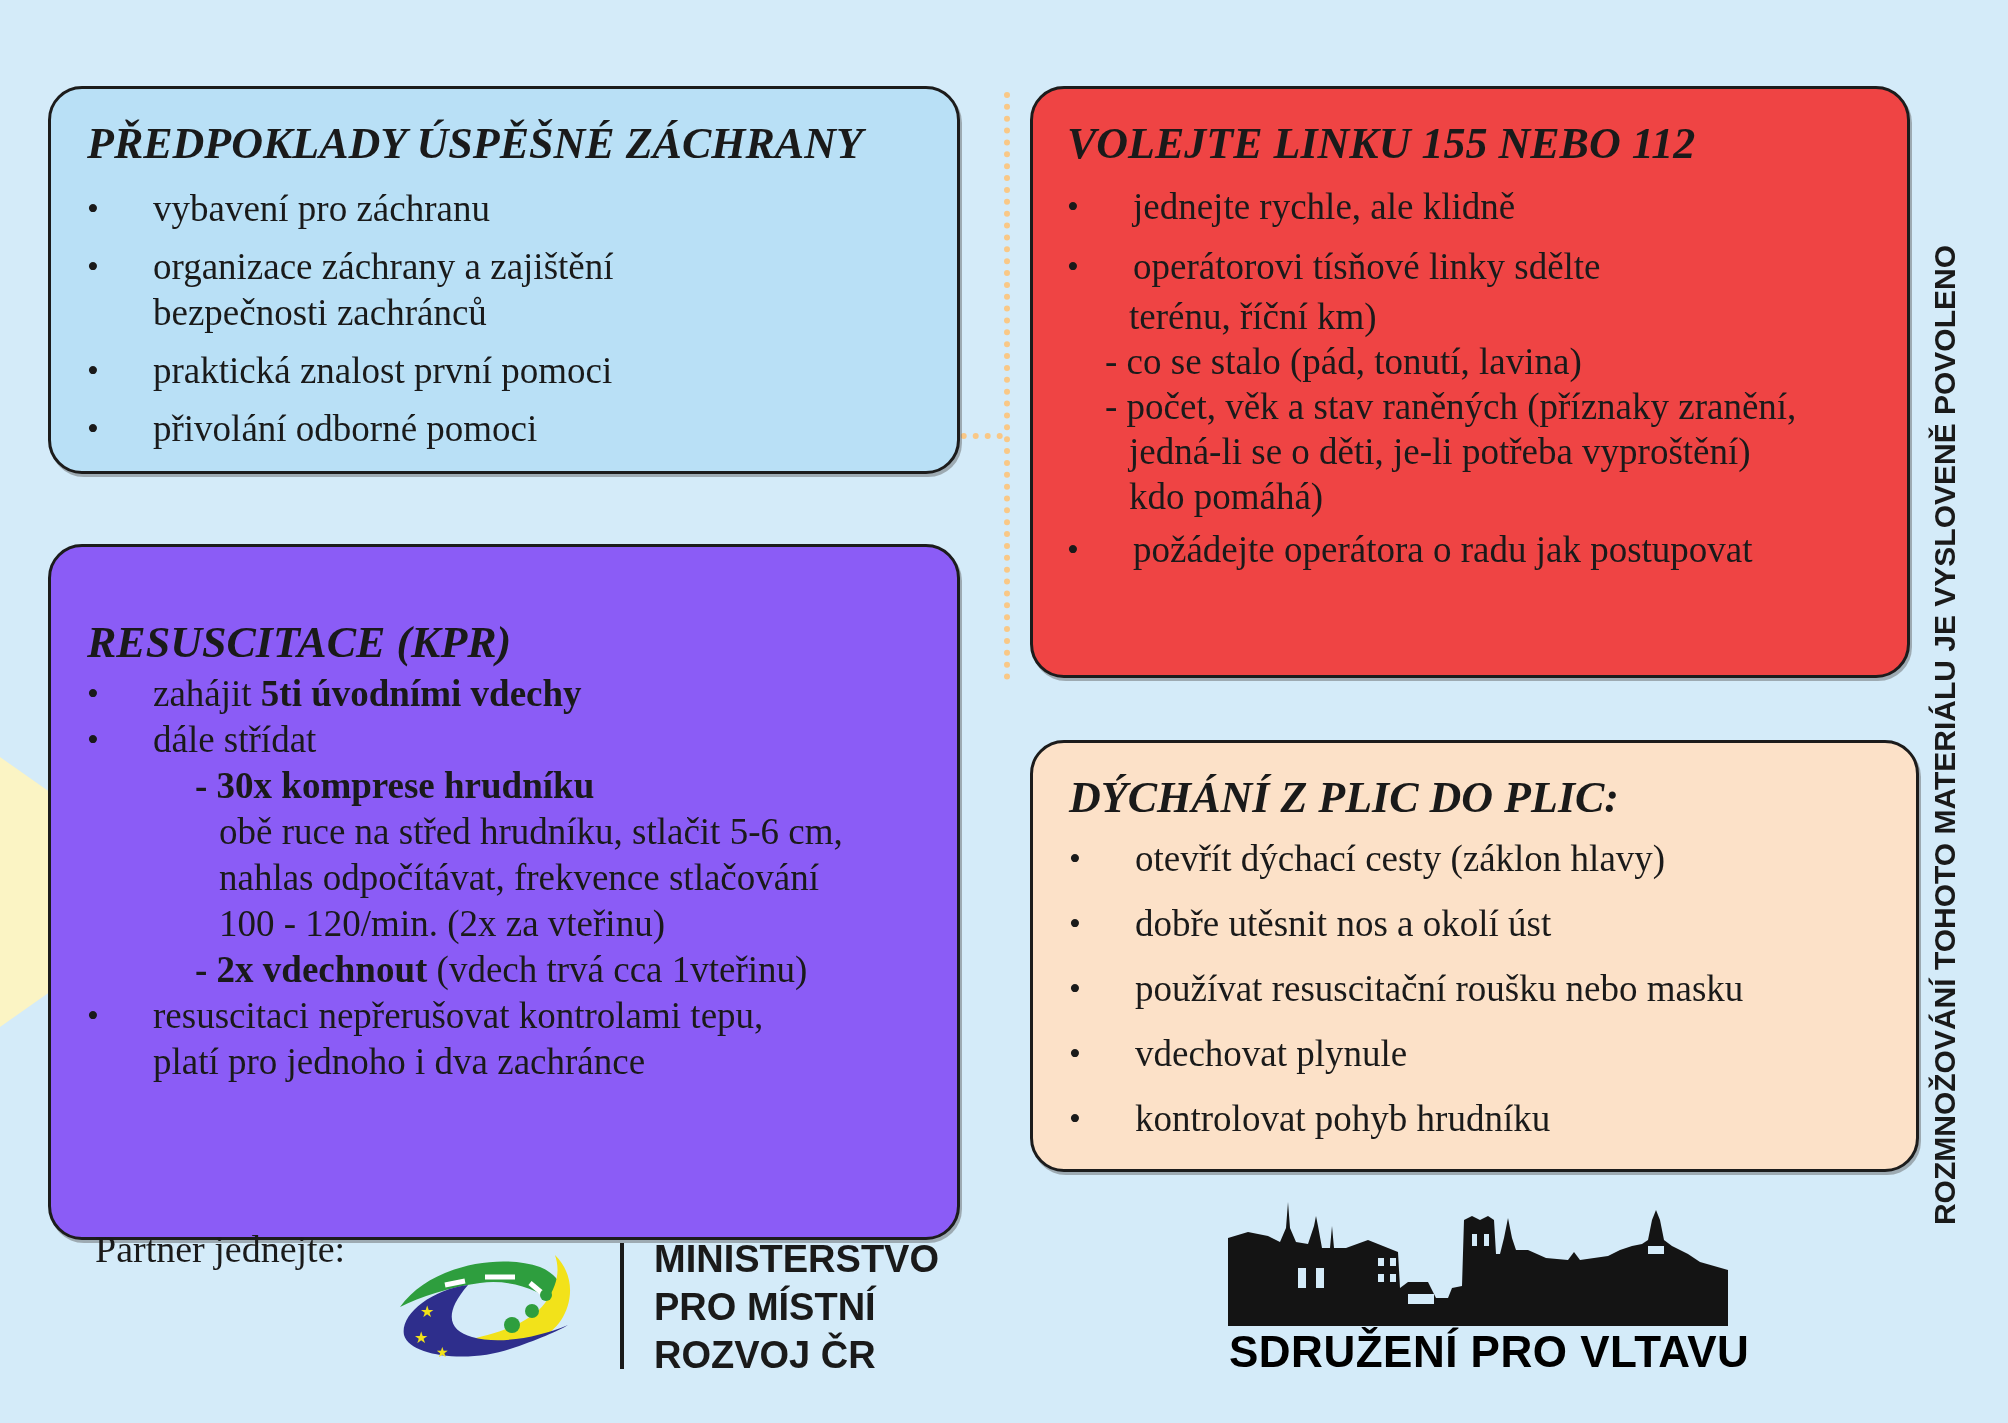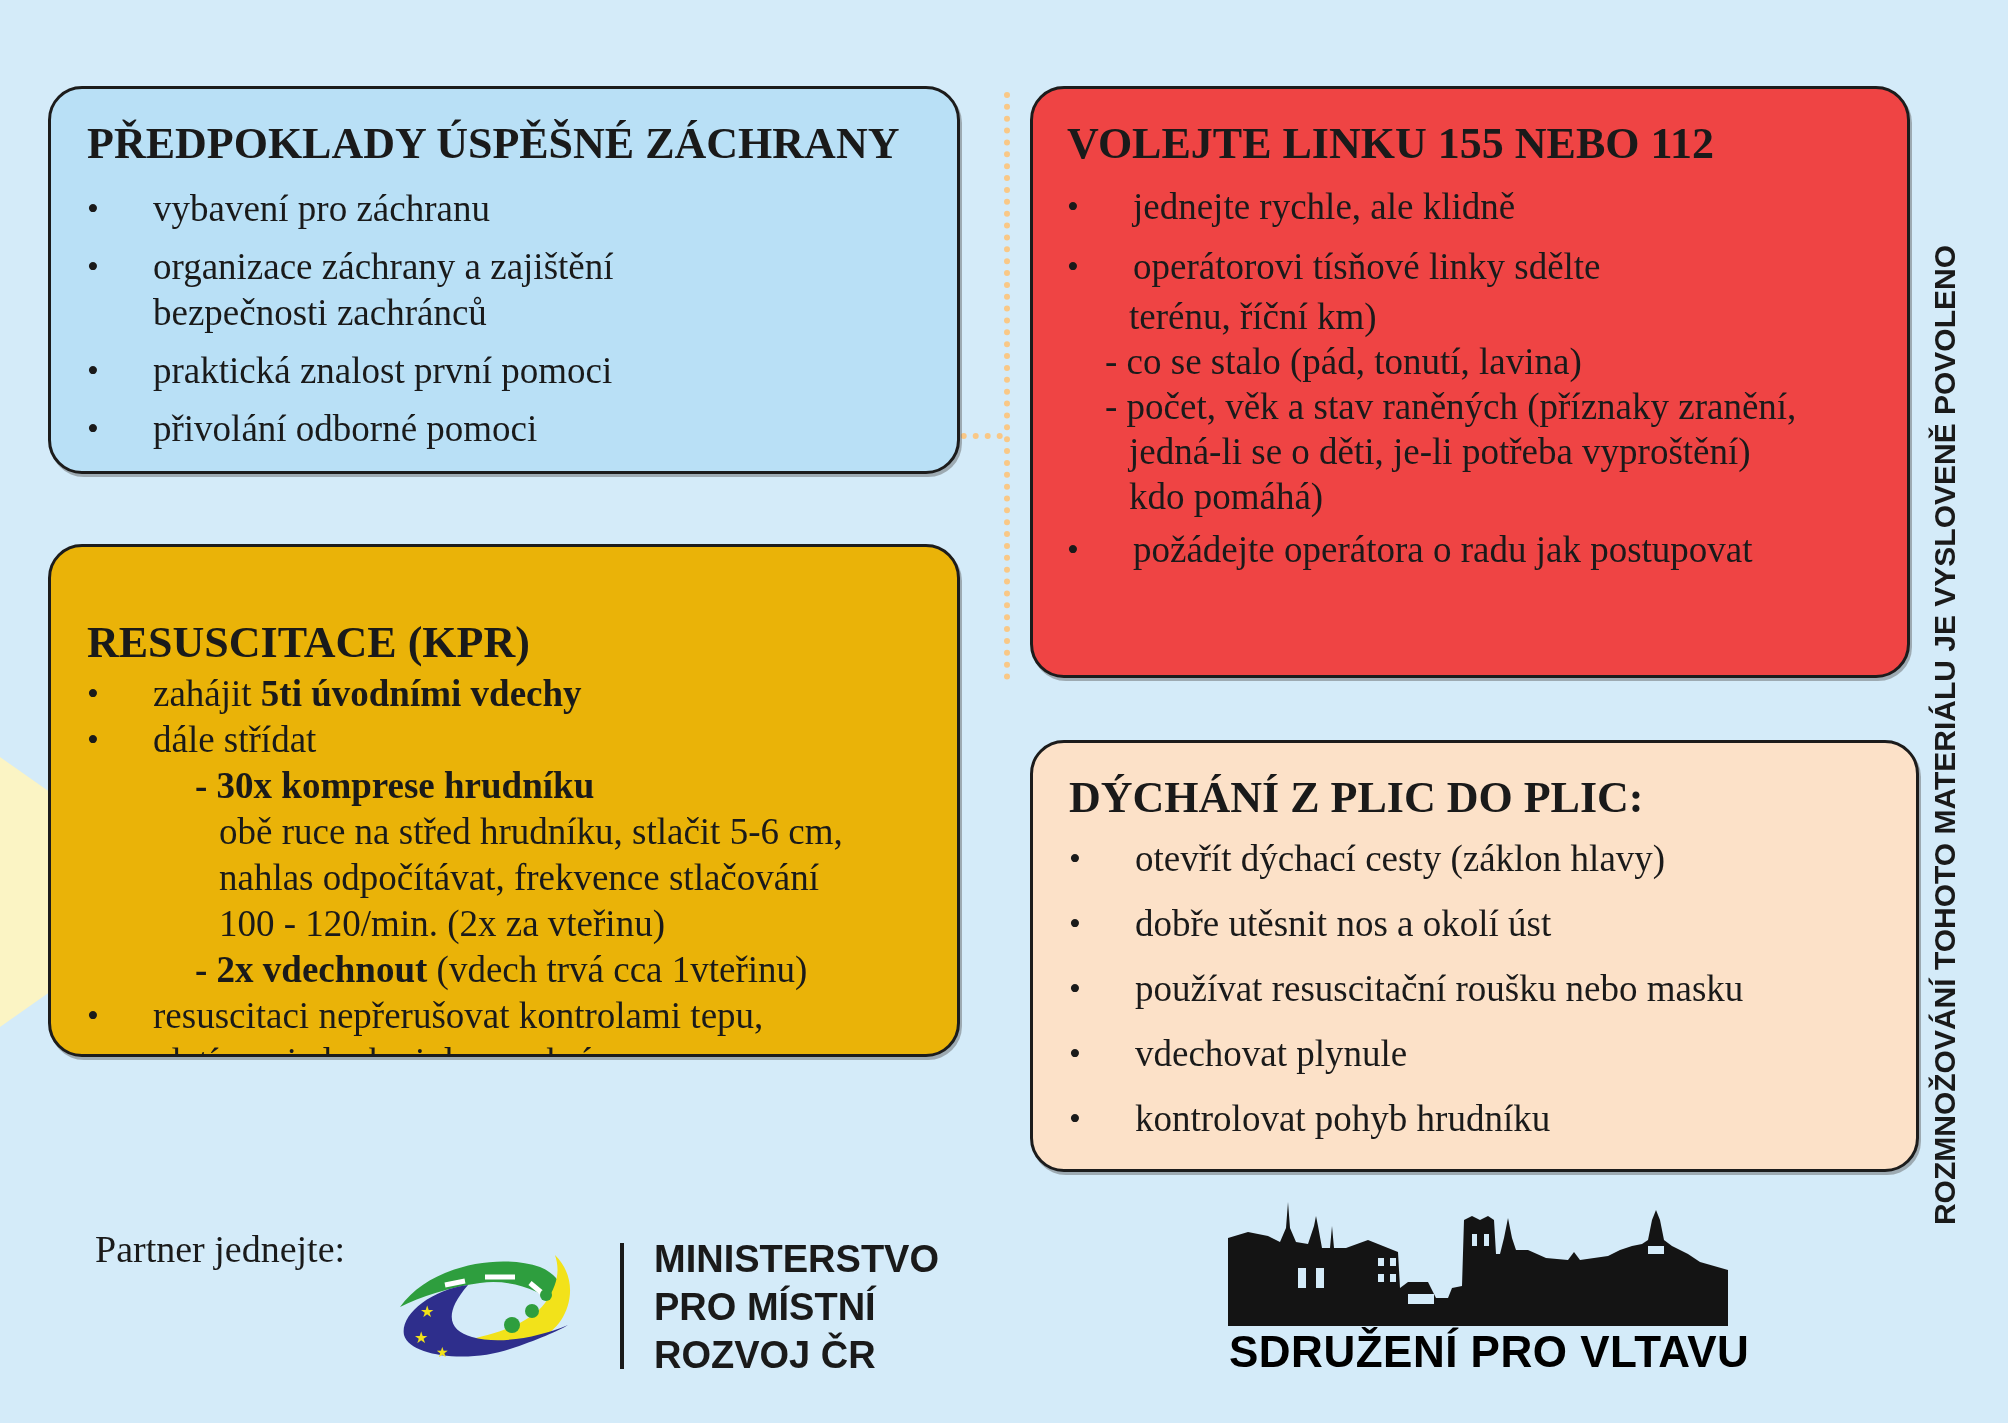--- a/index.html
+++ b/index.html
@@ -9,21 +9,21 @@
     font-family: "Liberation Serif", "DejaVu Serif", serif;
     color: #1a1a1a;
   }
   .card {
     position: absolute; box-sizing: border-box;
     border: 3px solid #1c1c1c; border-radius: 34px;
     box-shadow: 2px 3px 0 rgba(90,90,90,0.45);
   }
   .card h2 {
     margin: 0; font-weight: bold; font-size: 44px; letter-spacing: 0px;
-    line-height: 1; white-space: nowrap;
+    line-height: 1; white-space: nowrap; font-style: italic;
   }
   .list { list-style: none; margin: 0; padding: 0; }
   .list li { position: relative; font-size: 37px; line-height: 46px; }
   .bullet {
     position: absolute; left: 0; top: 0; width: 60px; font-size: 34px;
   }
   .txt { display: block; padding-left: 66px; }
   .sub { display: block; }
   b { font-weight: bold; }
 
@@ -33,21 +33,21 @@
   #card-predpoklady .list li { margin-bottom: 12px; }
 
   #card-volejte { left: 1030px; top: 86px; width: 880px; height: 592px; background: #ef4444; }
   #card-volejte h2 { position: absolute; left: 34px; top: 33px; }
   #card-volejte .list { position: absolute; left: 34px; top: 95px; width: 830px; }
   #card-volejte .list > li { margin-bottom: 14px; }
   #card-volejte .sublist { list-style: none; margin: 4px 0 0 0; padding: 0 0 0 38px; }
   #card-volejte .sublist li { font-size: 37px; line-height: 45px; margin: 0; }
   #card-volejte .sublist .cont { padding-left: 24px; display: block; }
 
-  #card-kpr { left: 48px; top: 544px; width: 912px; height: 513px; background: #eab308; overflow: hidden; }
+  #card-kpr { left: 48px; top: 544px; width: 912px; height: 696px; background: #8b5cf6; overflow: hidden; }
   #card-kpr h2 { position: absolute; left: 36px; top: 74px; }
   #card-kpr .list { position: absolute; left: 36px; top: 124px; width: 860px; }
   #card-kpr .list li { line-height: 46px; }
   #card-kpr .steps { display: block; padding-left: 108px; }
   #card-kpr .steps .step-title { display: block; }
   #card-kpr .steps .step-desc { display: block; padding-left: 24px; font-family: Liberation Serif, serif; }
 
   #card-dychani { left: 1030px; top: 740px; width: 889px; height: 432px; background: #fce1c8; }
   #card-dychani h2 { position: absolute; left: 36px; top: 33px; }
   #card-dychani .list { position: absolute; left: 36px; top: 93px; width: 800px; }

